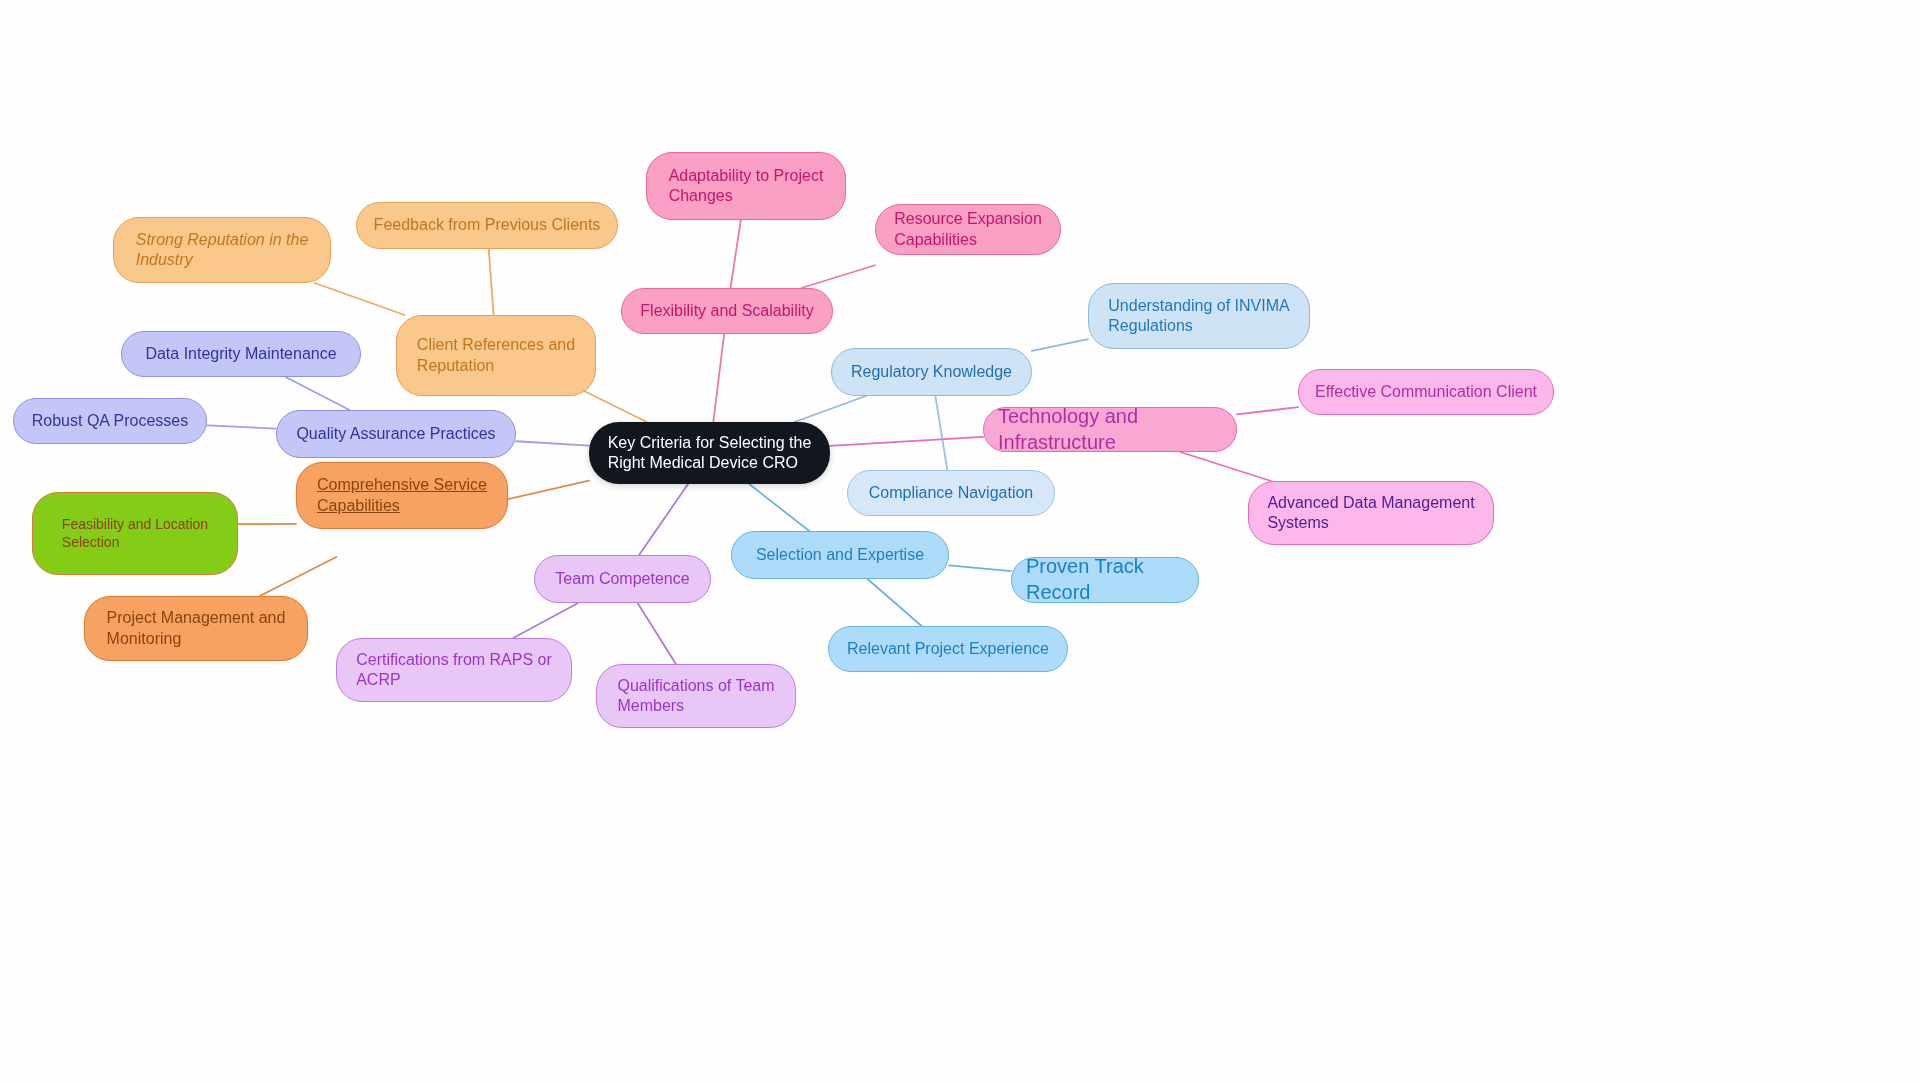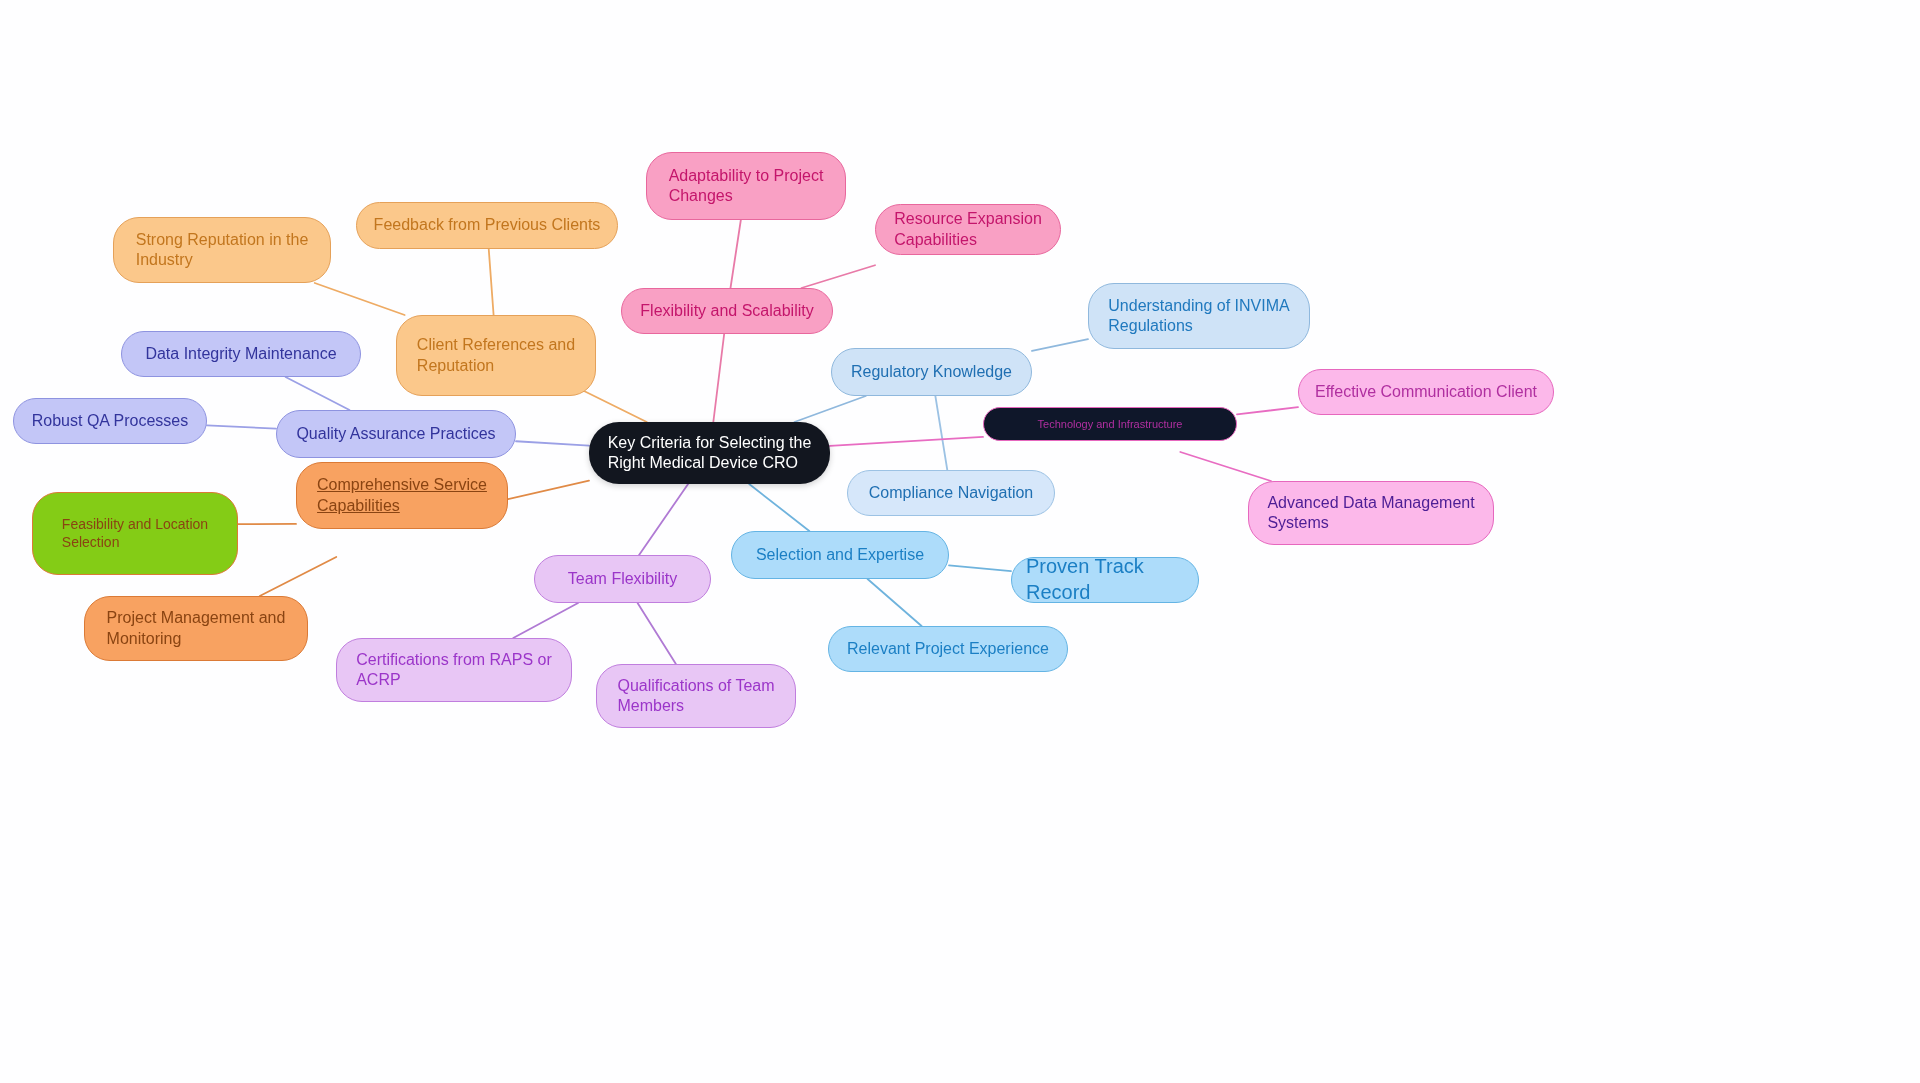--- a/index.html
+++ b/index.html
@@ -74,44 +74,44 @@
       <line x1="730.496" y1="288" x2="740.832" y2="220" stroke="#e87aa8" stroke-width="1.8" stroke-linecap="round"></line>
       <line x1="801.4026845637584" y1="288" x2="875" y2="265.24896265560164" stroke="#e87aa8" stroke-width="1.8" stroke-linecap="round"></line>
     </svg>
   <div id="nodes">
       <div class="node root" style="left: 589px; top: 422px; width: 241px; height: 62px; background: rgb(18, 22, 31); color: rgb(255, 255, 255); font-size: 16px; border: none;">Key Criteria for Selecting the
 Right Medical Device CRO</div>
       <div class="node" style="left: 831px; top: 348px; width: 201px; height: 48px; background: rgb(207, 227, 247); color: rgb(31, 111, 178); font-size: 16px; border-color: rgb(143, 184, 221);">Regulatory Knowledge</div>
       <div class="node" style="left: 1088px; top: 283px; width: 222px; height: 66px; background: rgb(207, 227, 247); color: rgb(32, 121, 190); font-size: 16px; border-color: rgb(143, 184, 221);">Understanding of INVIMA
 Regulations</div>
       <div class="node" style="left: 847px; top: 470px; width: 208px; height: 46px; background: rgb(214, 231, 250); color: rgb(31, 111, 178); font-size: 16px; border-color: rgb(156, 194, 228);">Compliance Navigation</div>
-      <div class="node" style="left: 983px; top: 407px; width: 254px; height: 34px; background: #0f172a; color: rgb(176, 47, 160); font-size: 11px; border-color: rgb(230, 103, 190);">Technology and Infrastructure</div>
+      <div class="node" style="left: 983px; top: 407px; width: 254px; height: 45px; background: #f9a8d4; color: rgb(176, 47, 160); font-size: 20px; border-color: rgb(230, 103, 190);">Technology and Infrastructure</div>
       <div class="node" style="left: 1298px; top: 369px; width: 256px; height: 46px; background: rgb(252, 184, 234); color: rgb(176, 47, 160); font-size: 16px; border-color: rgb(230, 103, 190);">Effective Communication Client</div>
       <div class="node" style="left: 1248px; top: 481px; width: 246px; height: 64px; background: rgb(252, 184, 234); color: #4c1d95; font-size: 16px; border-color: rgb(230, 103, 190);">Advanced Data Management
 Systems</div>
       <div class="node" style="left: 731px; top: 531px; width: 218px; height: 48px; background: rgb(173, 220, 250); color: rgb(27, 127, 196); font-size: 16px; border-color: rgb(100, 180, 228);">Selection and Expertise</div>
       <div class="node" style="left: 1011px; top: 557px; width: 188px; height: 46px; background: rgb(173, 220, 250); color: rgb(27, 127, 196); font-size: 20px; border-color: rgb(100, 180, 228);">Proven Track Record</div>
       <div class="node" style="left: 828px; top: 626px; width: 240px; height: 46px; background: rgb(173, 220, 250); color: rgb(27, 127, 196); font-size: 16px; border-color: rgb(100, 180, 228);">Relevant Project Experience</div>
-      <div class="node" style="left: 534px; top: 555px; width: 177px; height: 48px; background: rgb(232, 198, 245); color: rgb(155, 53, 201); font-size: 16px; border-color: rgb(192, 126, 222);">Team Flexibility</div>
+      <div class="node" style="left: 534px; top: 555px; width: 177px; height: 48px; background: rgb(232, 198, 245); color: rgb(155, 53, 201); font-size: 16px; border-color: rgb(192, 126, 222);">Team Competence</div>
       <div class="node" style="left: 336px; top: 638px; width: 236px; height: 64px; background: rgb(232, 198, 245); color: rgb(155, 53, 201); font-size: 16px; border-color: rgb(192, 126, 222);">Certifications from RAPS or
 ACRP</div>
       <div class="node" style="left: 596px; top: 664px; width: 200px; height: 64px; background: rgb(232, 198, 245); color: rgb(155, 53, 201); font-size: 16px; border-color: rgb(192, 126, 222);">Qualifications of Team
 Members</div>
       <div class="node" style="left: 296px; top: 462px; width: 212px; height: 67px; background: rgb(248, 162, 97); color: rgb(138, 68, 18); font-size: 16px; border-color: rgb(219, 122, 54); text-decoration: underline;">Comprehensive Service
 Capabilities</div>
       <div class="node" style="left: 32px; top: 492px; width: 206px; height: 83px; background: #84cc16; color: rgb(138, 68, 18); font-size: 14px; border-color: rgb(219, 122, 54);">Feasibility and Location
 Selection</div>
       <div class="node" style="left: 84px; top: 596px; width: 224px; height: 65px; background: rgb(248, 162, 97); color: rgb(138, 68, 18); font-size: 16px; border-color: rgb(219, 122, 54);">Project Management and
 Monitoring</div>
       <div class="node" style="left: 276px; top: 410px; width: 240px; height: 48px; background: rgb(195, 198, 247); color: rgb(50, 52, 156); font-size: 16px; border-color: rgb(142, 147, 224);">Quality Assurance Practices</div>
       <div class="node" style="left: 13px; top: 398px; width: 194px; height: 46px; background: rgb(195, 198, 247); color: rgb(50, 52, 156); font-size: 16px; border-color: rgb(142, 147, 224);">Robust QA Processes</div>
       <div class="node" style="left: 121px; top: 331px; width: 240px; height: 46px; background: rgb(195, 198, 247); color: rgb(50, 52, 156); font-size: 16px; border-color: rgb(142, 147, 224);">Data Integrity Maintenance</div>
       <div class="node" style="left: 396px; top: 315px; width: 200px; height: 81px; background: rgb(251, 200, 139); color: rgb(194, 118, 30); font-size: 16px; border-color: rgb(229, 161, 89);">Client References and
 Reputation</div>
-      <div class="node" style="left: 113px; top: 217px; width: 218px; height: 66px; background: rgb(251, 200, 139); color: rgb(194, 118, 30); font-size: 16px; border-color: rgb(229, 161, 89);">Strong Reputation in the
+      <div class="node" style="left: 113px; top: 217px; width: 218px; height: 66px; background: rgb(251, 200, 139); color: rgb(194, 118, 30); font-size: 16px; border-color: rgb(229, 161, 89); font-style: italic;">Strong Reputation in the
 Industry</div>
       <div class="node" style="left: 356px; top: 202px; width: 262px; height: 47px; background: rgb(251, 200, 139); color: rgb(194, 118, 30); font-size: 16px; border-color: rgb(229, 161, 89);">Feedback from Previous Clients</div>
       <div class="node" style="left: 621px; top: 288px; width: 212px; height: 46px; background: rgb(249, 160, 196); color: rgb(196, 21, 107); font-size: 16px; border-color: rgb(232, 103, 157);">Flexibility and Scalability</div>
       <div class="node" style="left: 646px; top: 152px; width: 200px; height: 68px; background: rgb(249, 160, 196); color: rgb(196, 21, 107); font-size: 16px; border-color: rgb(232, 103, 157);">Adaptability to Project
 Changes</div>
       <div class="node" style="left: 875px; top: 204px; width: 186px; height: 51px; background: rgb(249, 160, 196); color: rgb(196, 21, 107); font-size: 16px; border-color: rgb(232, 103, 157);">Resource Expansion
 Capabilities</div>
     </div>
 </div>
 

